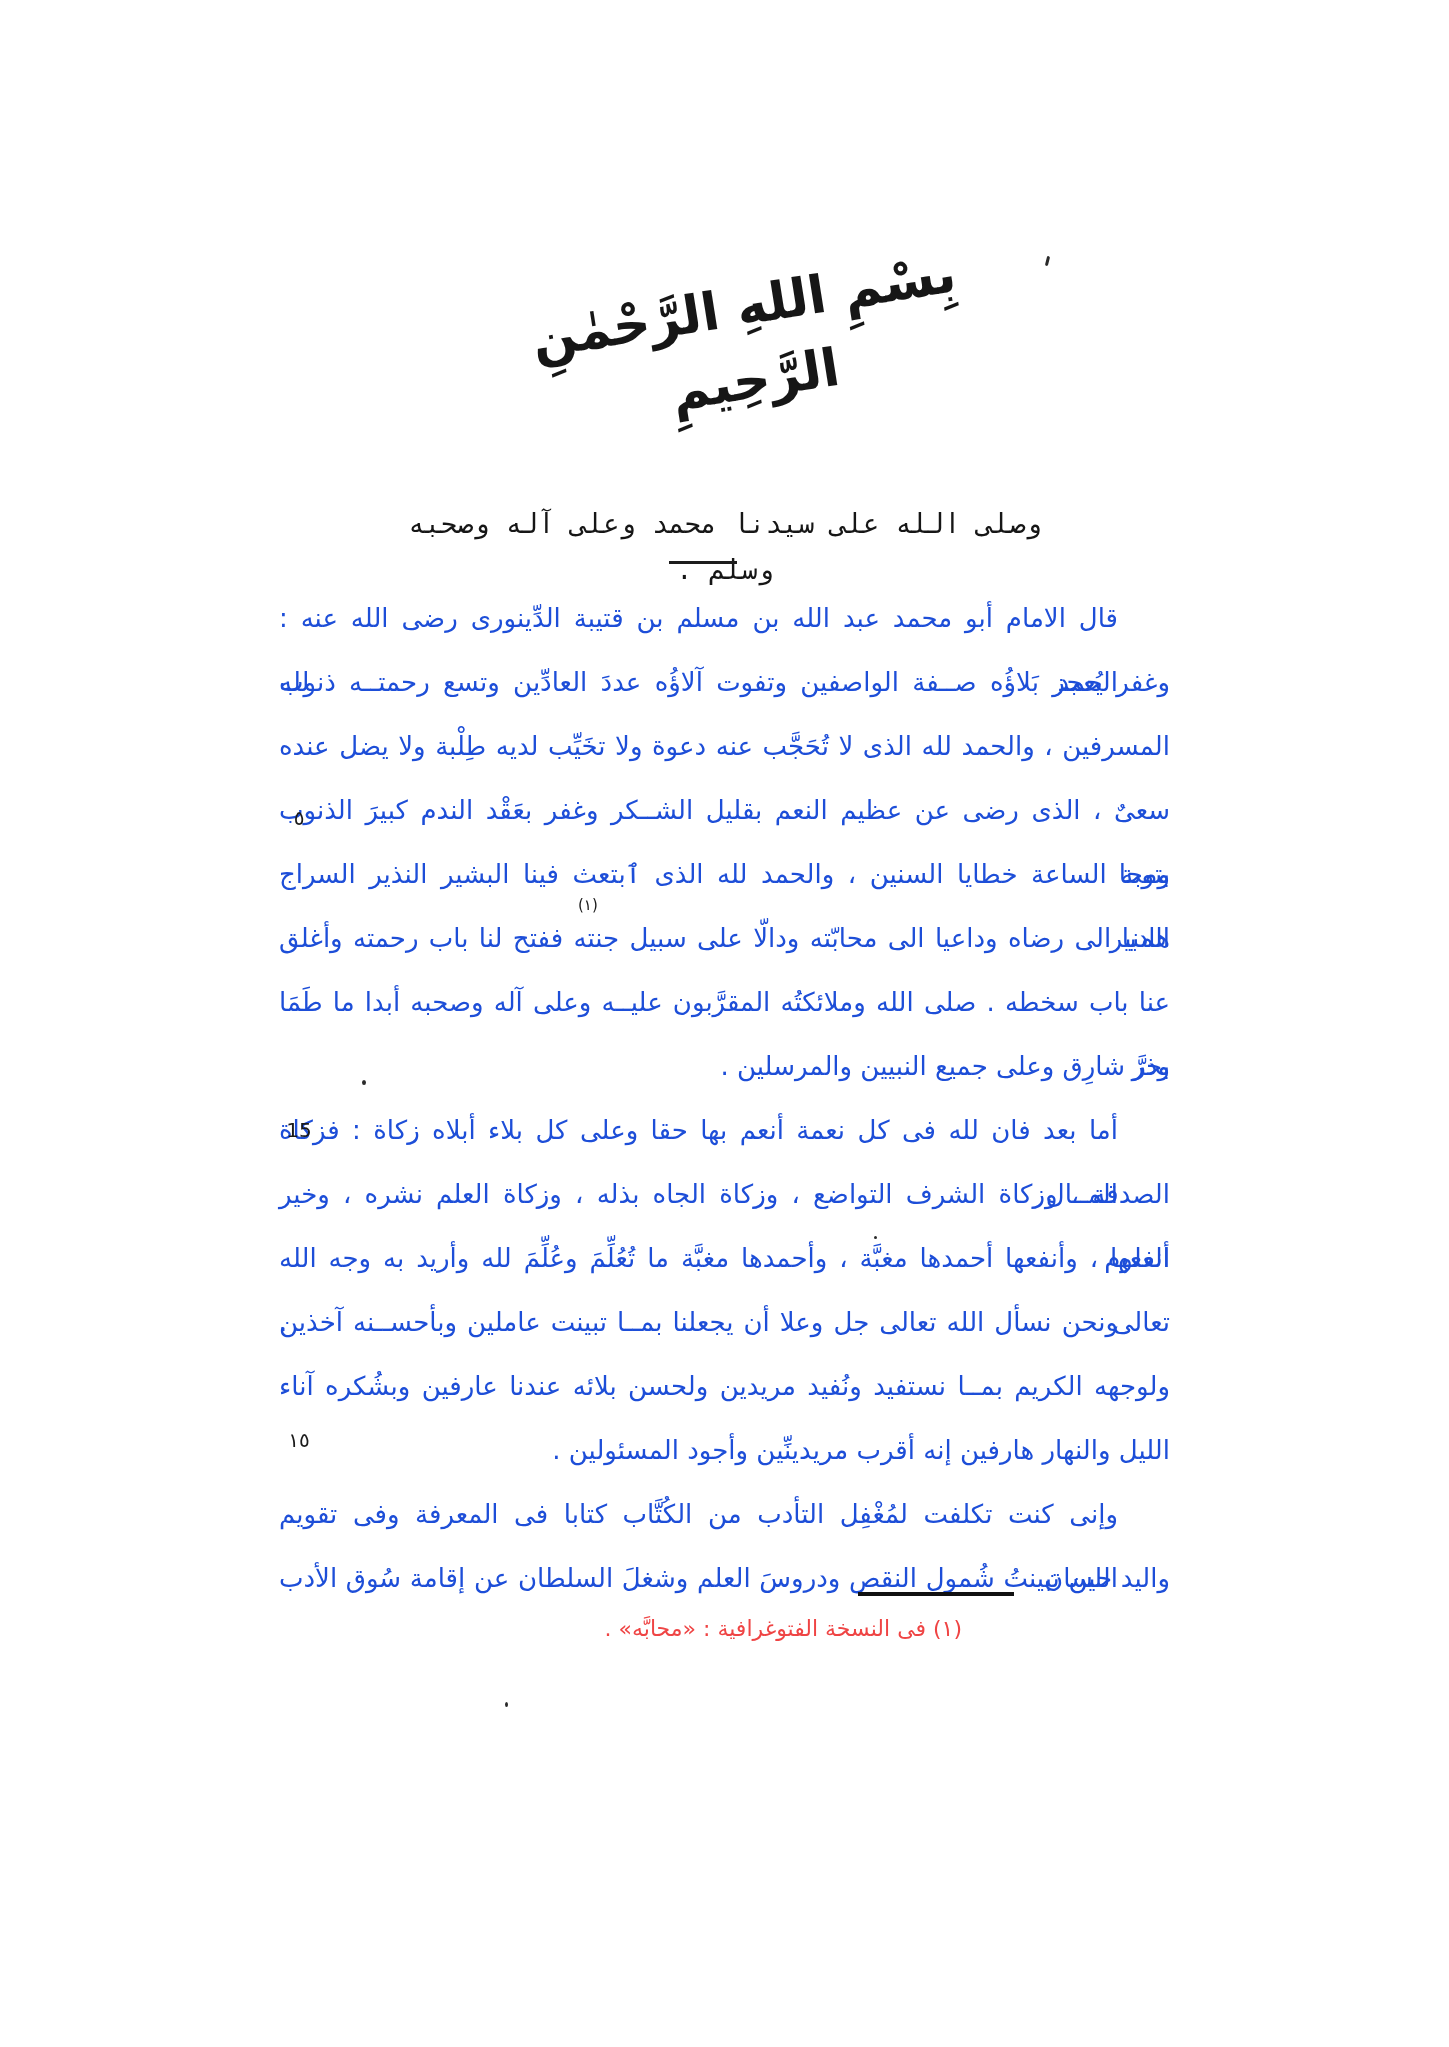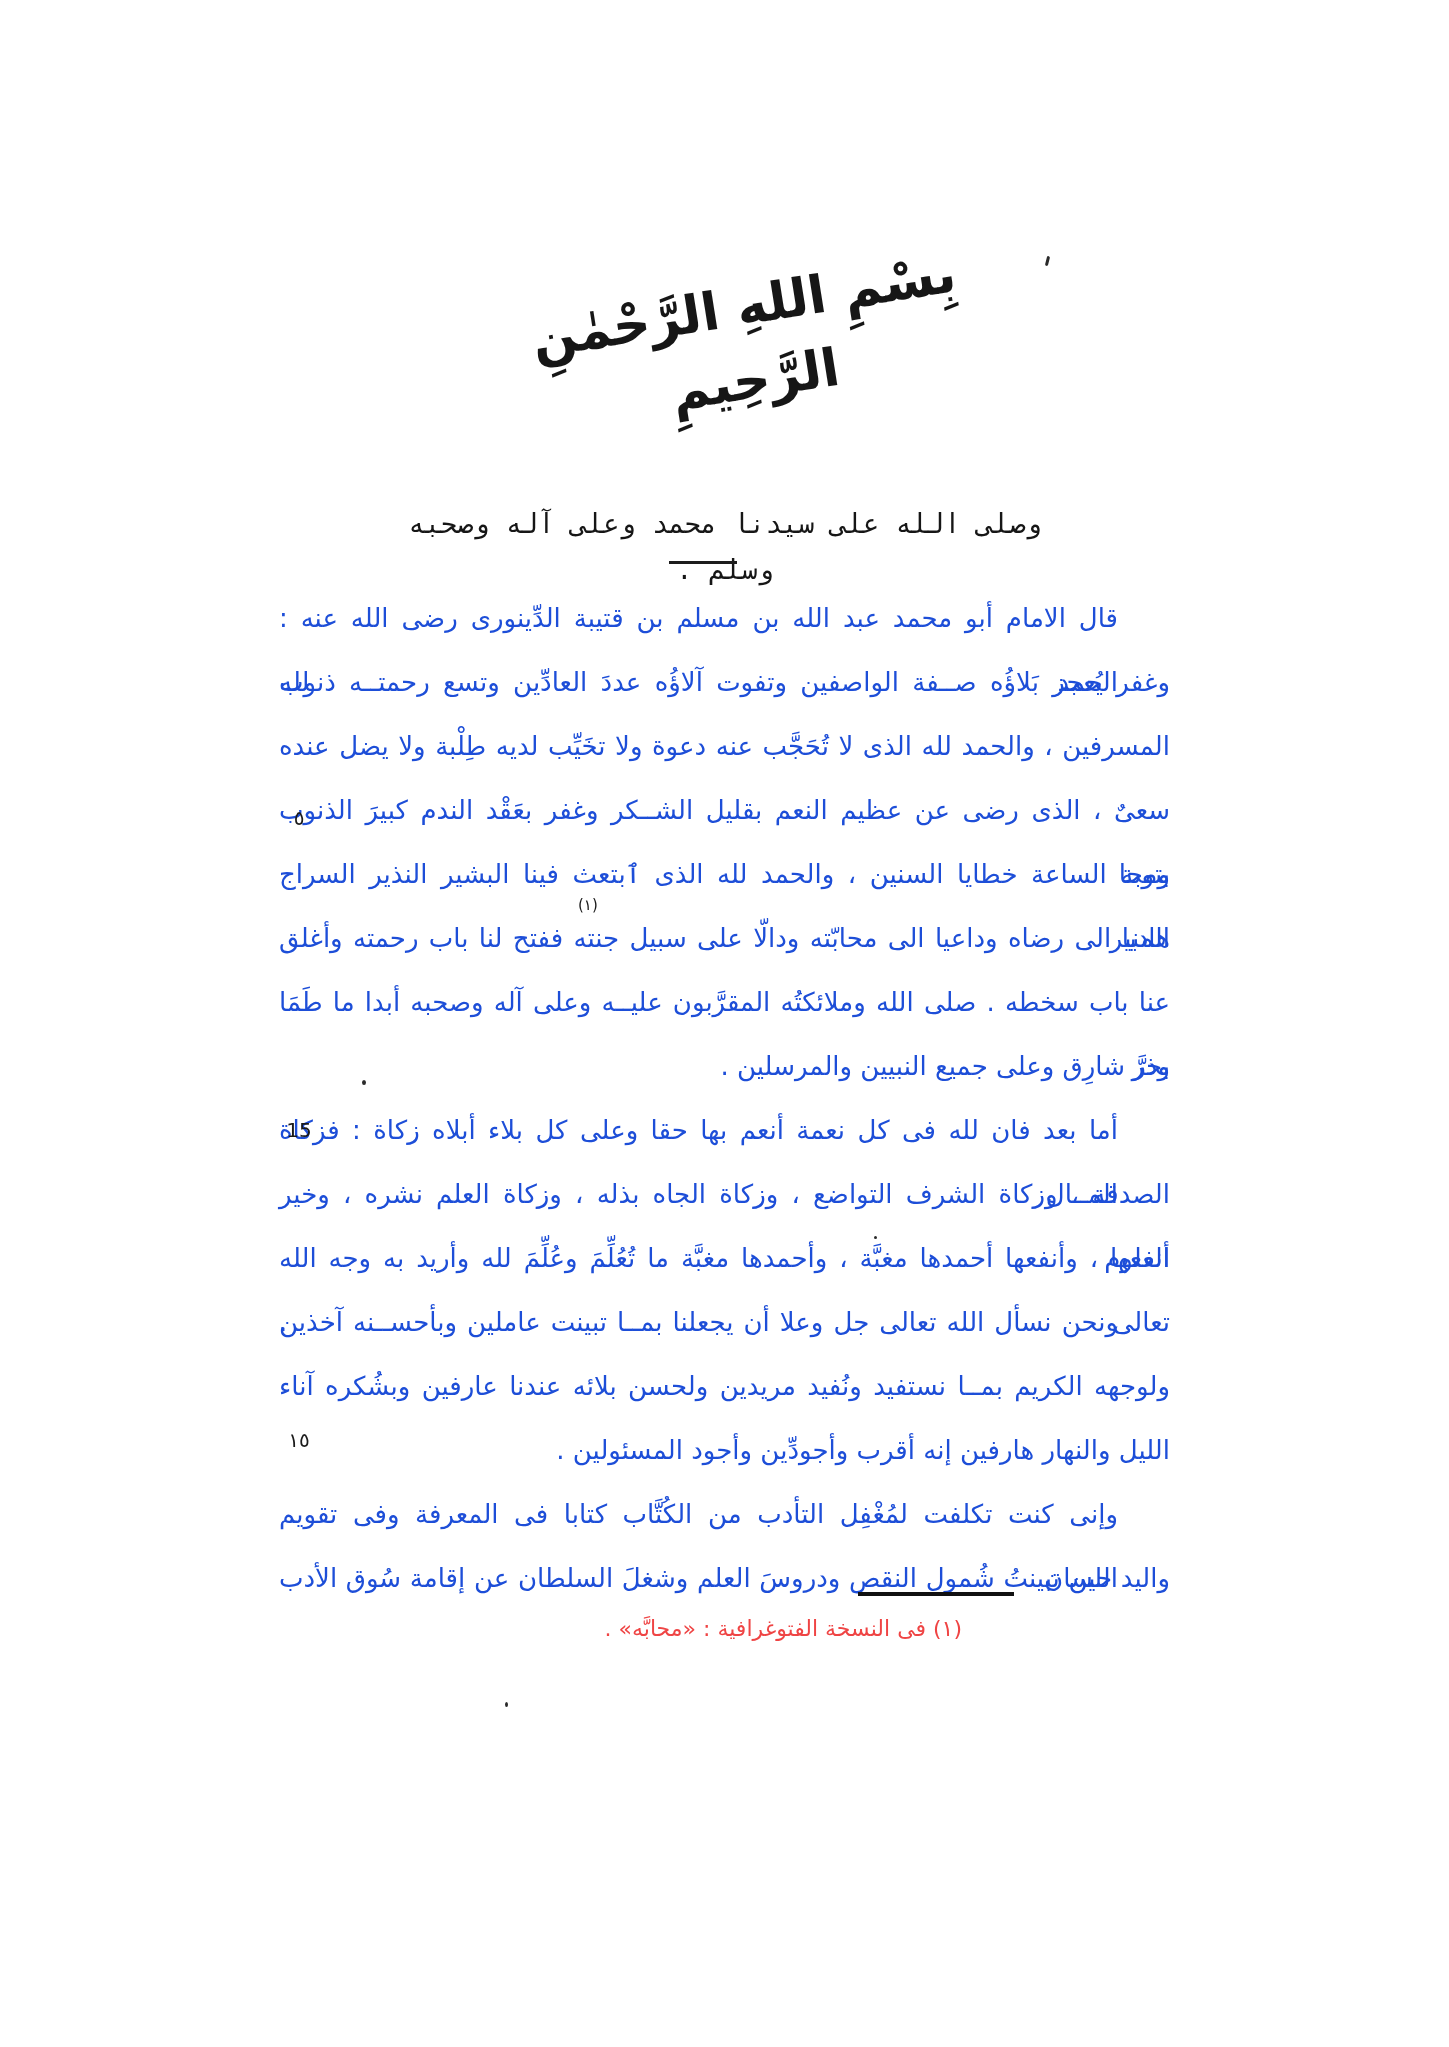--- a/index.html
+++ b/index.html
@@ -120,21 +120,21 @@
     <div class="line">سعىٌ ، الذى رضى عن عظيم النعم بقليل الشــكر وغفر بعَقْد الندم كبيرَ الذنوب ومحا</div>
     <div class="line">بتوبة الساعة خطايا السنين ، والحمد لله الذى ٱبتعث فينا البشير النذير السراج المنير</div>
     <div class="line">هاديا الى رضاه وداعيا الى محابّته ودالّا على سبيل جنته ففتح لنا باب رحمته وأغلق</div>
     <div class="line">عنا باب سخطه . صلى الله وملائكتُه المقرَّبون عليــه وعلى آله وصحبه أبدا ما طَمَا بحر</div>
     <div class="line short">وذرَّ شارِق وعلى جميع النبيين والمرسلين .</div>
     <div class="line indent">أما بعد فان لله فى كل نعمة أنعم بها حقا وعلى كل بلاء أبلاه زكاة : فزكاة المــال</div>
     <div class="line">الصدقة ، وزكاة الشرف التواضع ، وزكاة الجاه بذله ، وزكاة العلم نشره ، وخير العلوم</div>
     <div class="line">أنفعها ، وأنفعها أحمدها مغبَّة ، وأحمدها مغبَّة ما تُعُلِّمَ وعُلِّمَ لله وأريد به وجه الله تعالى .</div>
     <div class="line indent">ونحن نسأل الله تعالى جل وعلا أن يجعلنا بمــا تبينت عاملين وبأحســنه آخذين</div>
     <div class="line">ولوجهه الكريم بمــا نستفيد ونُفيد مريدين ولحسن بلائه عندنا عارفين وبشُكره آناء</div>
-    <div class="line short">الليل والنهار هارفين إنه أقرب وأجودِّين وأجود المسئولين .</div>
+    <div class="line short">الليل والنهار هارفين إنه أقرب مريدينِّين وأجود المسئولين .</div>
     <div class="line indent">وإنى كنت تكلفت لمُغْفِل التأدب من الكُتَّاب كتابا فى المعرفة وفى تقويم اللسان</div>
     <div class="line">واليد حين تبينتُ شُمول النقص ودروسَ العلم وشغلَ السلطان عن إقامة سُوق الأدب</div>
   </div>
 
   <div class="margin-num mn-0">٥</div>
   <div class="margin-num mn-1">15</div>
   <div class="margin-num mn-2">١٥</div>
 
   <div class="footnote-marker">(١)</div>
 

